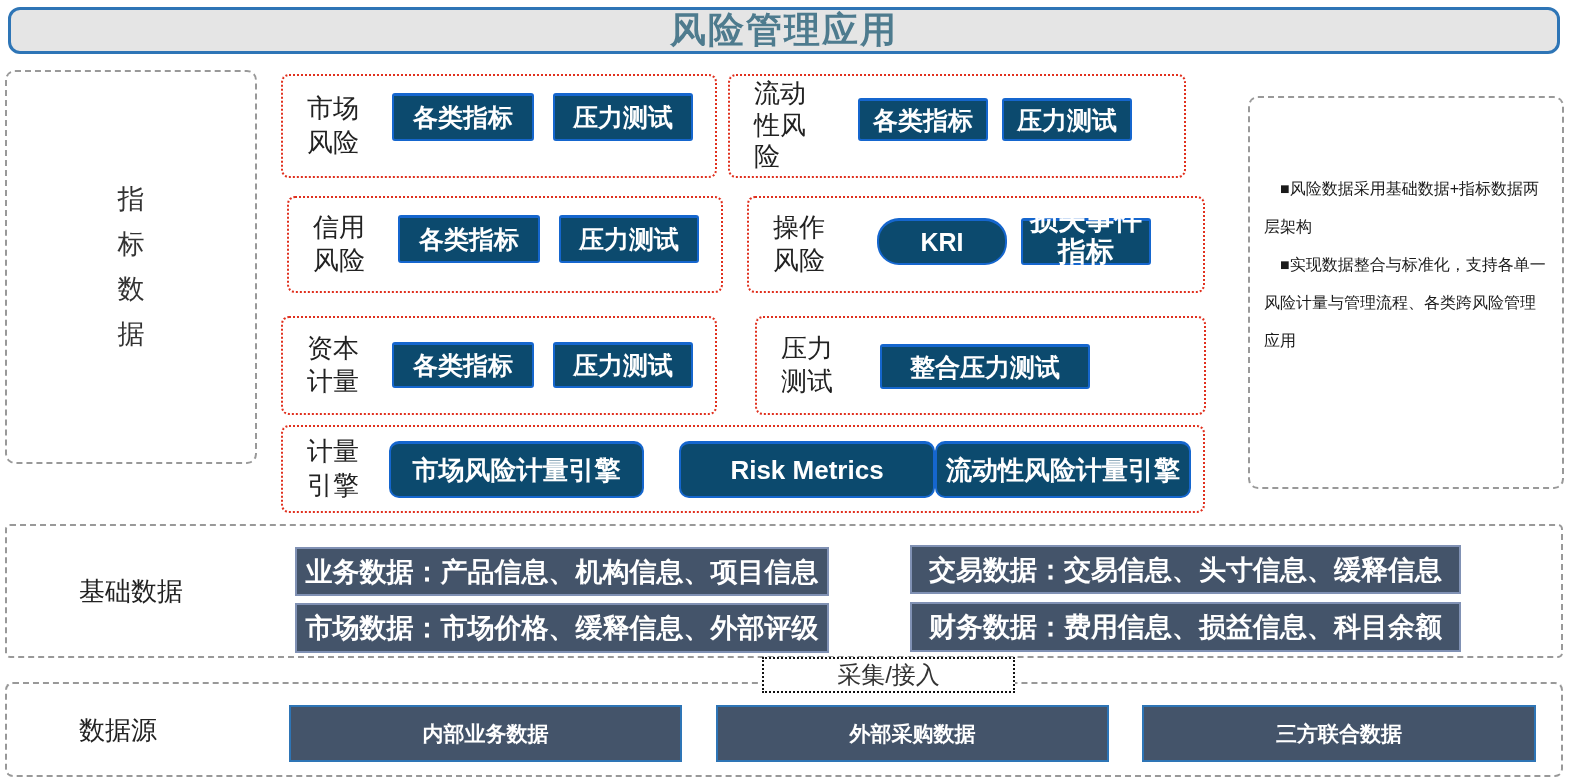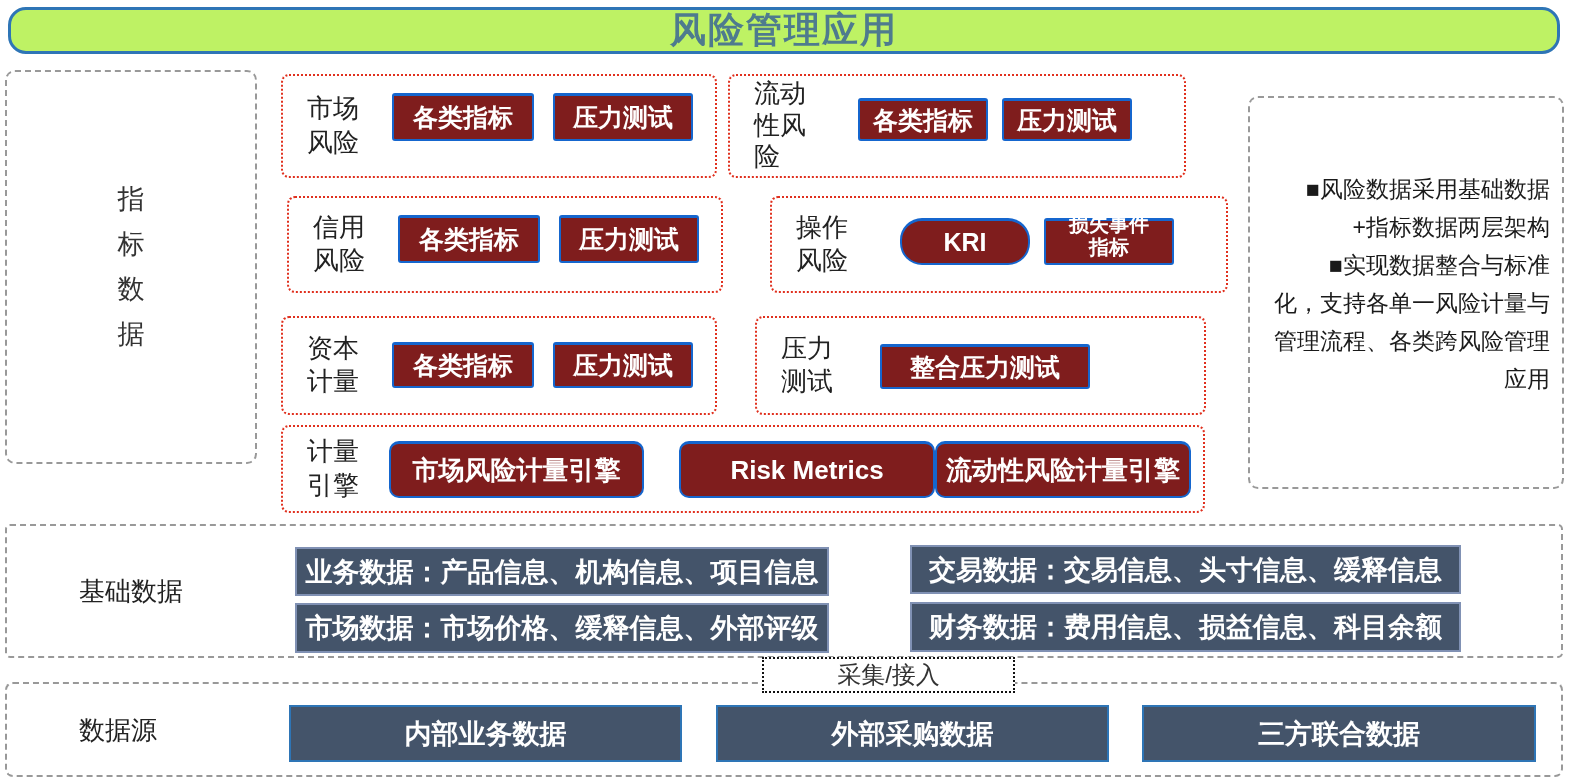--- a/index.html
+++ b/index.html
@@ -12,23 +12,23 @@
     height: 784px;
     background: #ffffff;
     overflow: hidden;
   }
 
   
   .header {
     position: absolute;
     left: 8px; top: 7px;
     width: 1552px; height: 47px;
-    background: #bef264;
+    background: #e5e5e5;
     border: 3px solid #2E75B6;
-    border-radius: 18px;
+    border-radius: 12px;
     display: flex; align-items: center; justify-content: center;
   }
   .header .title {
     font-size: 36px;
     font-weight: bold;
     color: #4E7B8E;
     letter-spacing: 2px;
   }
 
   
@@ -61,72 +61,71 @@
     font-size: 26px;
     line-height: 1.3;
     color: #222222;
     white-space: pre-line;
   }
   .r2 .risk-label { line-height: 1.22; }
 
   .r1 { left: 281px; top: 74px;  width: 436px; height: 104px; }
   .r2 { left: 728px; top: 74px;  width: 458px; height: 104px; }
   .r3 { left: 287px; top: 196px; width: 436px; height: 97px; }
-  .r4 { left: 770px; top: 196px; width: 458px; height: 97px; }
+  .r4 { left: 747px; top: 196px; width: 458px; height: 97px; }
   .r5 { left: 281px; top: 316px; width: 436px; height: 99px; }
   .r6 { left: 755px; top: 316px; width: 451px; height: 99px; }
   .r7 { left: 281px; top: 425px; width: 924px; height: 88px; }
 
   
   .btn {
     position: absolute;
-    background: #7f1d1d;
+    background: #0c4a6e;
     border: 2px solid #1566CE;
     border-top-width: 3px;
     border-radius: 3px;
     color: #ffffff;
     font-size: 25px;
     font-weight: 600;
     display: flex; align-items: center; justify-content: center;
     text-align: center;
   }
   .r1 .b1 { left: 109px; top: 17px; width: 142px; height: 48px; }
   .r1 .b2 { left: 270px; top: 17px; width: 140px; height: 48px; }
   .r2 .b1 { left: 128px; top: 22px; width: 130px; height: 43px; }
   .r2 .b2 { left: 272px; top: 22px; width: 130px; height: 43px; }
   .r3 .b1 { left: 109px; top: 17px; width: 142px; height: 48px; }
   .r3 .b2 { left: 270px; top: 17px; width: 140px; height: 48px; }
   .r4 .b1 { left: 128px; top: 20px; width: 130px; height: 47px; border-radius: 22px; }
   .r4 .b2 { left: 272px; top: 20px; width: 130px; height: 47px; overflow: visible; }
-  .r4 .b2 .btn-text { transform: translateY(-6px); line-height: 1.15; font-size: 20px; }
+  .r4 .b2 .btn-text { transform: translateY(-6px); line-height: 1.15; font-size: 28px; }
   .r5 .b1 { left: 109px; top: 24px; width: 142px; height: 46px; }
   .r5 .b2 { left: 270px; top: 24px; width: 140px; height: 46px; }
   .r6 .b1 { left: 123px; top: 26px; width: 210px; height: 45px; }
   .r7 .btn { top: 14px; height: 57px; border-radius: 10px; font-size: 26px; }
   .r7 .b1 { left: 106px; width: 255px; }
   .r7 .b2 { left: 396px; width: 256px; }
   .r7 .b3 { left: 652px; width: 256px; }
   .btn-text { white-space: pre-line; }
 
   
   .right-panel {
     position: absolute;
     left: 1248px; top: 96px;
     width: 316px; height: 393px;
     border: 2px dashed #999999;
     border-radius: 10px;
     padding: 72px 12px 0 14px;
   }
   .right-panel p {
-    font-size: 23px;
+    font-size: 16px;
     line-height: 38px;
     color: #1a1a1a;
     text-indent: 1em;
     word-break: break-all;
-    text-align: right;
   }
 
   
   .base-section {
     position: absolute;
     left: 5px; top: 524px;
     width: 1558px; height: 134px;
     border: 2px dashed #999999;
     border-radius: 5px;
   }
@@ -172,21 +171,21 @@
     width: 1558px; height: 95px;
     border: 2px dashed #999999;
     border-radius: 8px;
   }
   .src-box {
     position: absolute;
     top: 21px; height: 57px;
     background: #44546A;
     border: 2px solid #2E75B6;
     color: #ffffff;
-    font-size: 27px;
+    font-size: 21px;
     font-weight: 600;
     display: flex; align-items: center; justify-content: center;
   }
   .s1 { left: 282px;  width: 393px; }
   .s2 { left: 709px;  width: 393px; }
   .s3 { left: 1135px; width: 394px; }
 </style>
 </head>
 <body>
 

